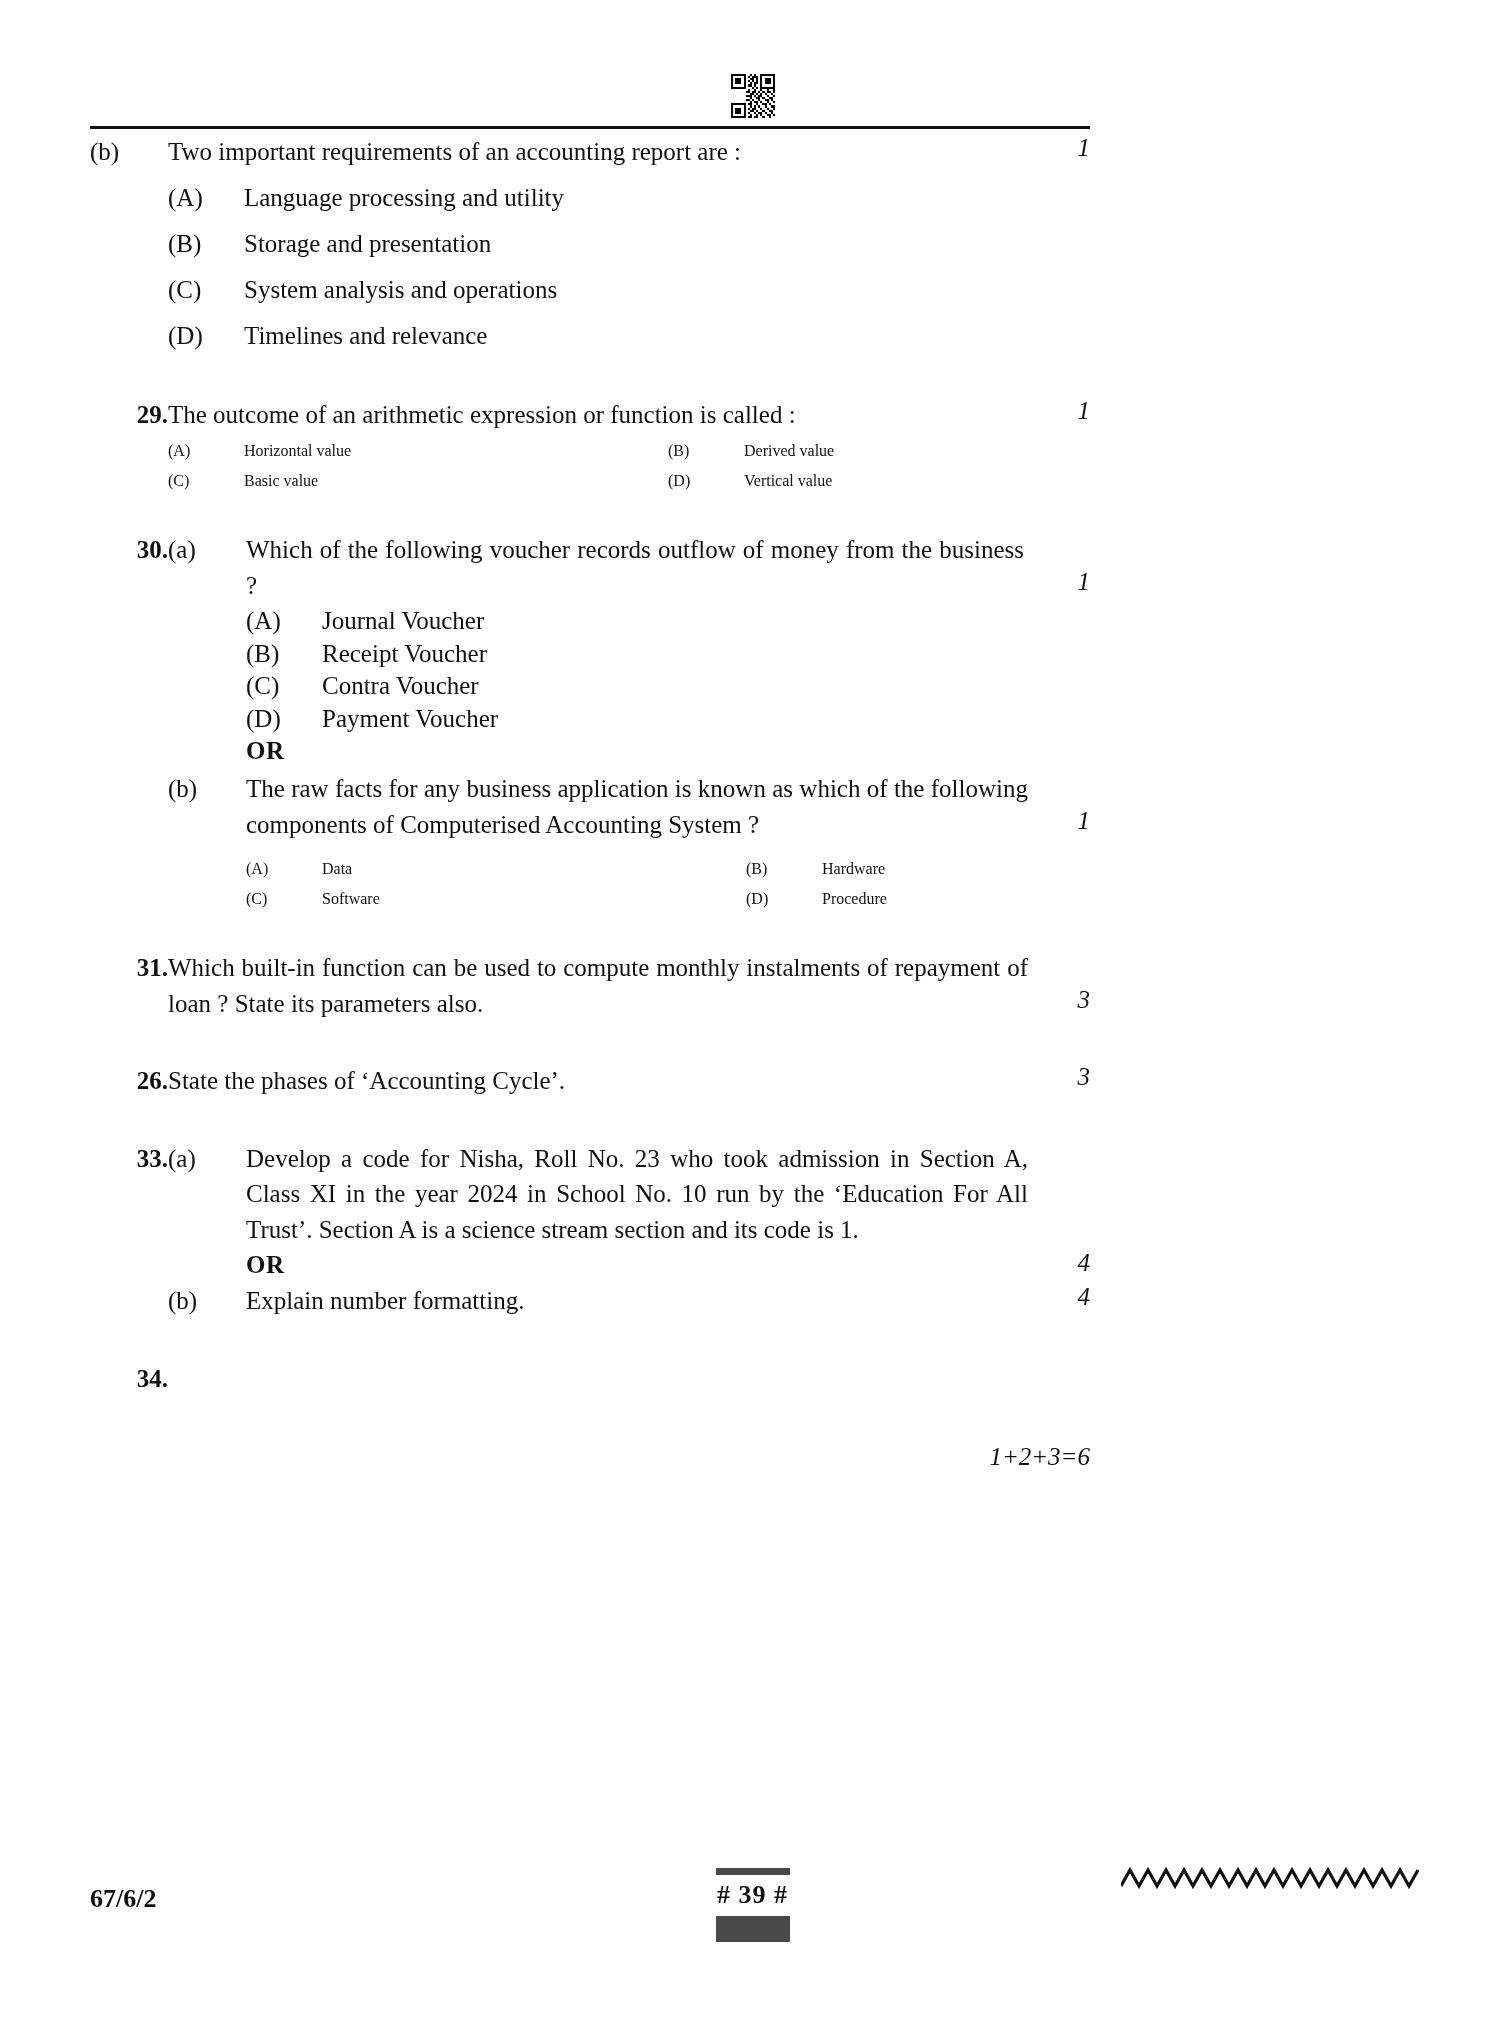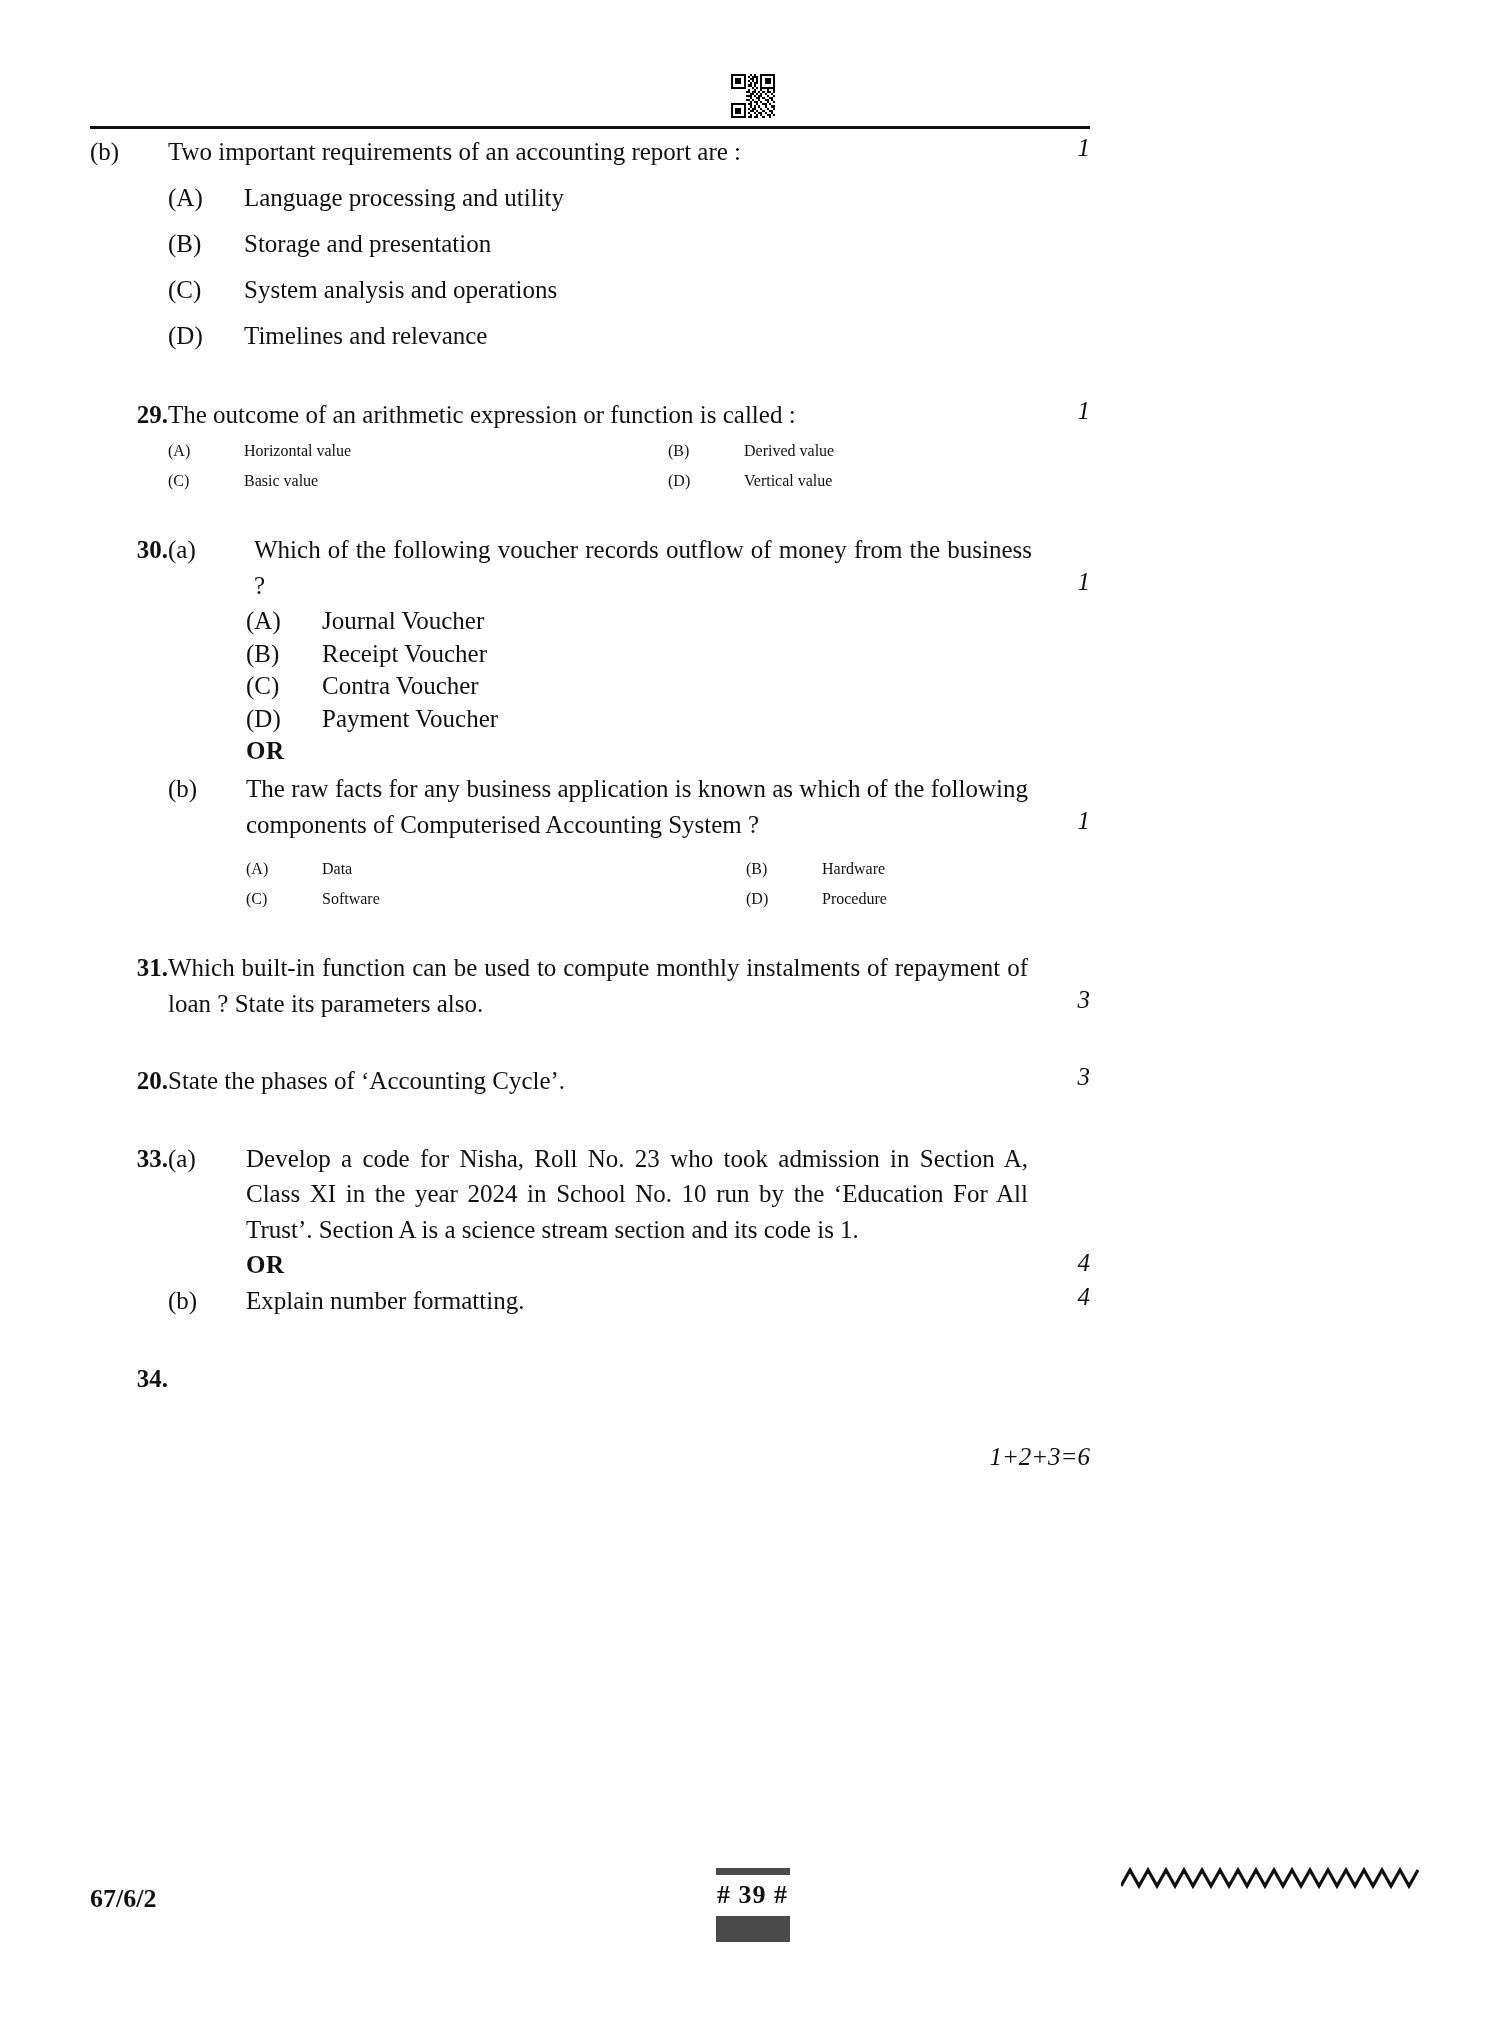--- a/index.html
+++ b/index.html
@@ -371,21 +371,21 @@
           <span class="optval">Vertical value</span>
         </div>
       </div>
     </div>
 
     <div class="spacer-l"></div>
 
     <div class="qrow">
       <div class="qnum">30.</div>
       <div class="plabel">(a)</div>
-      <div class="qtext" style="max-width:778px;margin-left:8px;">Which of the following voucher records outflow of money from the business ?</div>
+      <div class="qtext" style="max-width:778px;">Which of the following voucher records outflow of money from the business ?</div>
       <div class="marks" style="top:36px;">1</div>
     </div>
     <div style="padding-left:156px;margin-top:2px;">
       <div class="optrow tight">
         <span class="optkey">(A)</span>
         <span class="optval">Journal Voucher</span>
       </div>
       <div class="optrow tight">
         <span class="optkey">(B)</span>
         <span class="optval">Receipt Voucher</span>
@@ -436,21 +436,21 @@
 
     <div class="qrow">
       <div class="qnum">31.</div>
       <div class="qtext" style="max-width:860px;">Which built-in function can be used to compute monthly instalments of repayment of loan ? State its parameters also.</div>
       <div class="marks" style="top:36px;">3</div>
     </div>
 
     <div class="spacer-l"></div>
 
     <div class="qrow">
-      <div class="qnum">20.</div>
+      <div class="qnum">26.</div>
       <div class="qtext nojust">State the phases of ‘Accounting Cycle’.</div>
       <div class="marks" style="top:0;">3</div>
     </div>
 
     <div class="spacer-l"></div>
 
     <div class="qrow">
       <div class="qnum">33.</div>
       <div class="plabel">(a)</div>
       <div class="qtext" style="max-width:782px;">Develop a code for Nisha, Roll No. 23 who took admission in Section A, Class XI in the year 2024 in School No. 10 run by the ‘Education For All Trust’. Section A is a science stream section and its code is 1.</div>

